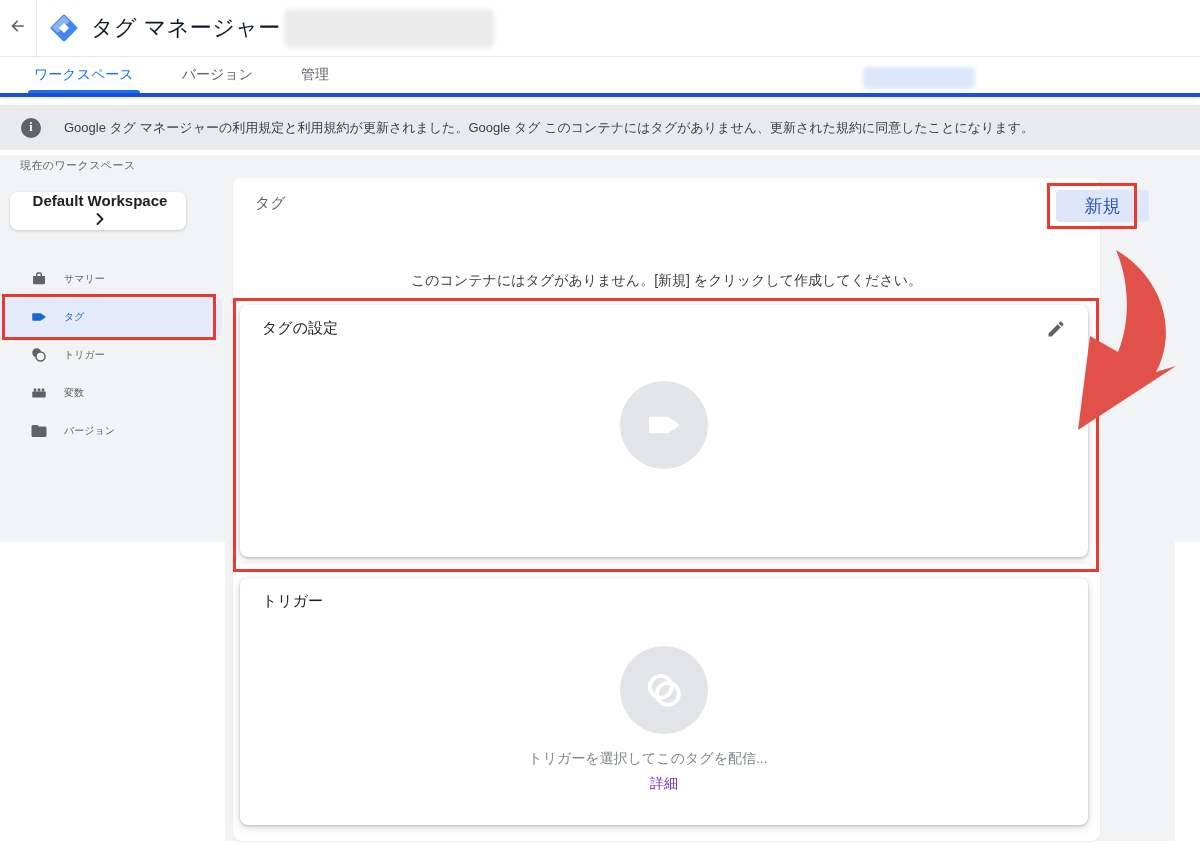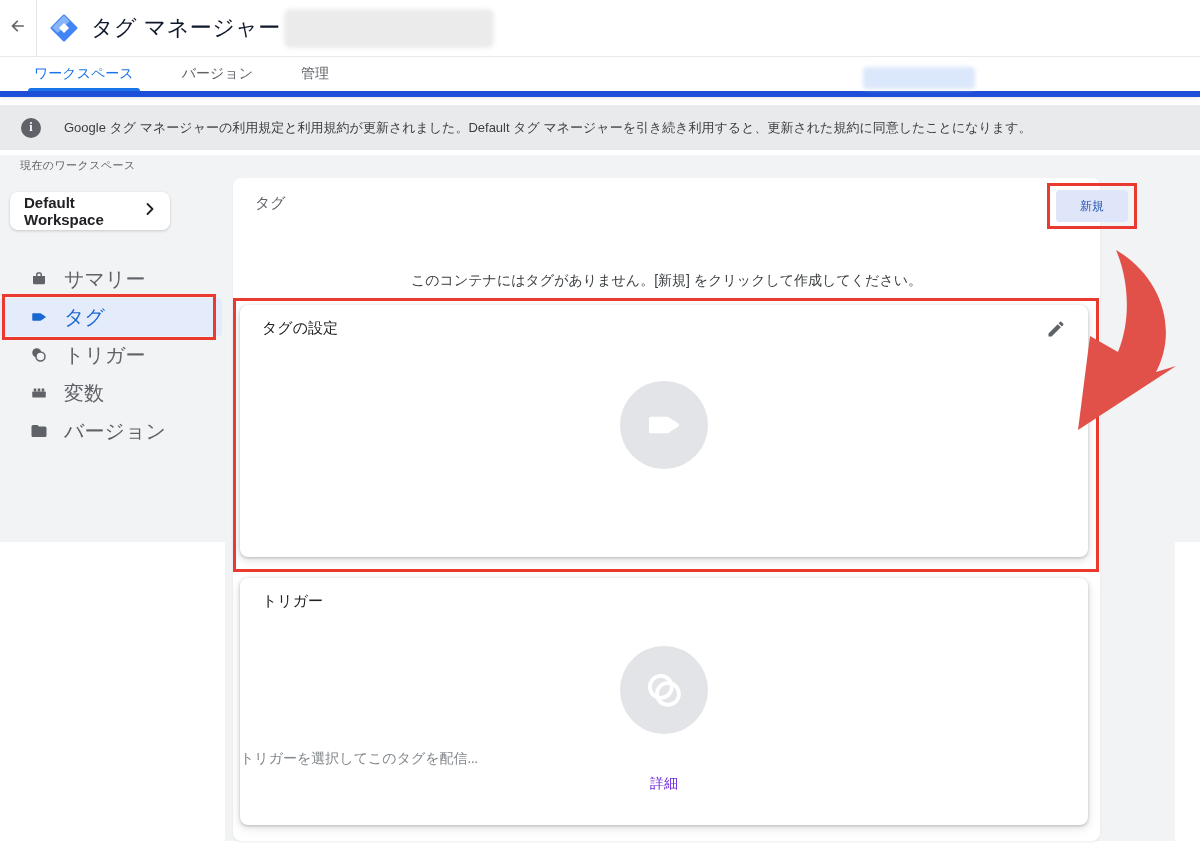--- a/index.html
+++ b/index.html
@@ -14,21 +14,21 @@
   .logo { margin-left:12px; width:30px; height:30px; }
   .app-title { margin-left:12px; font-size:22px; color:#0f172a; letter-spacing:.5px; white-space:nowrap; }
   .redact-hdr { position:absolute; left:284px; top:9px; width:210px; height:39px; background:#ebebeb;
                 border-radius:6px; filter:blur(2px); }
   .searchbox { position:absolute; left:513px; top:8px; width:597px; height:42px; background:#f1f3f4;
                border-radius:8px; display:flex; align-items:center; padding-left:18px; }
   .search-ph { margin-left:14px; font-size:15px; color:#80868b; }
 
   
   .tabsbar { position:absolute; top:57px; left:0; width:1200px; height:40px; background:#fff;
-             border-bottom:6px solid #1d4ed8; box-shadow:0 2px 3px rgba(0,0,0,.08); display:flex; align-items:stretch; padding-left:28px; }
+             border-bottom:4px solid #1d4ed8; box-shadow:0 2px 3px rgba(0,0,0,.08); display:flex; align-items:stretch; padding-left:28px; }
   .tab { position:relative; display:flex; align-items:center; padding:0 6px; margin-right:36px;
          font-size:14px; color:#5f6368; cursor:pointer; }
   .tab.active { color:#1a73e8; }
   .tab.active .tab-underline { position:absolute; left:0; right:0; bottom:0; height:3px;
          background:#1a73e8; border-radius:3px 3px 0 0; }
   .redact-tabs { position:absolute; left:863px; top:10px; width:112px; height:22px; background:#dbe7fb;
                  border-radius:4px; filter:blur(2px); }
   .changes { position:absolute; right:16px; top:0; height:40px; display:flex; align-items:center;
              font-size:13px; color:#5f6368; }
 
@@ -40,51 +40,51 @@
                font-family:"Liberation Serif", serif; flex:none; }
   .banner-text { margin-left:23px; font-size:13px; color:#3c4043; }
 
   
   .content { position:absolute; top:150px; left:0; width:1200px; height:706px; background:#fff; }
   .gray-top { position:absolute; left:0; top:5px; width:1200px; height:387px; background:#f1f3f4; }
   .gray-col { position:absolute; left:225px; top:5px; width:950px; height:686px; background:#f1f3f4; }
 
   
   .ws-label { position:absolute; left:20px; top:8px; font-size:11px; color:#5f6368; letter-spacing:.4px; }
-  .ws-card { position:absolute; left:10px; top:42px; width:160px; height:38px; background:#fff;
+  .ws-card { position:absolute; left:10px; top:42px; width:176px; height:38px; background:#fff;
              border-radius:8px; box-shadow:0 1px 3px rgba(0,0,0,.18); display:flex; align-items:center;
-             justify-content:space-between; padding:0 10px 0 14px; cursor:pointer; }
+             justify-content:space-between; padding:0 10px 0 14px; cursor:pointer;flex-direction:column; }
   .ws-name { font-size:15px; font-weight:bold; color:#202124; }
   .menu { position:absolute; left:0; top:110px; width:222px; }
   .menu-item { position:relative; height:38px; display:flex; align-items:center; padding-left:30px;
-               font-size:20px; color:#5f6368; cursor:pointer; }
+               font-size:10px; color:#5f6368; cursor:pointer; }
   .menu-item .mi-icon { width:18px; height:18px; margin-right:16px; flex:none; display:flex; }
   .menu-item.selected { background:#e4ecfb; color:#1967d2; border-radius:0 4px 4px 0; }
 
   
   .panel { position:absolute; left:233px; top:28px; width:867px; height:663px; background:#fff;
            border-radius:8px; box-shadow:0 1px 2px rgba(0,0,0,.08); }
   .panel-title { position:absolute; left:255px; top:44px; font-size:15px; color:#5f6368; }
-  .new-btn { position:absolute; left:1056px; top:40px; width:72px; height:32px; background:#dfe6f9;
-             color:#2d56b5; font-size:12px; border:none; border-radius:4px; cursor:pointer;
+  .new-btn { position:absolute; left:1056px; top:40px; width:93px; height:32px; background:#dfe6f9;
+             color:#2d56b5; font-size:18px; border:none; border-radius:4px; cursor:pointer;
              font-family:"Liberation Sans", sans-serif; }
   .empty-msg { position:absolute; left:233px; top:122px; width:867px; text-align:center;
                font-size:14px; color:#3c4043; }
 
   .card { position:absolute; left:240px; width:848px; background:#fff; border-radius:8px;
           box-shadow:0 1px 3px rgba(60,64,67,.3), 0 3px 8px 1px rgba(60,64,67,.13); }
   .card-title { position:absolute; left:22px; top:14px; font-size:15px; color:#202124; }
   .card-tag { top:155px; height:252px; }
   .card-trigger { top:428px; height:247px; }
   .edit-btn { position:absolute; right:22px; top:14px; width:20px; height:20px; cursor:pointer; }
   .type-circle { position:absolute; left:380px; width:88px; height:88px; border-radius:50%;
                  background:#e2e4e7; display:flex; align-items:center; justify-content:center; }
   .card-tag .type-circle { top:76px; }
   .card-trigger .type-circle { top:68px; }
-  .card-hint { position:absolute; left:0; width:816px; font-size:14px; color:#80868b;font-family:Liberation Serif, serif; }
+  .card-hint { position:absolute; left:0; width:816px; text-align:center; font-size:14px; color:#80868b; }
   .card-tag .card-hint { top:326px; }
   .card-trigger .card-hint { top:172px; }
   .card-link { position:absolute; left:0; width:848px; text-align:center; font-size:14px;
                color:#6d28d9; cursor:pointer; }
   .card-tag .card-link { top:351px; }
   .card-trigger .card-link { top:197px; }
 
   
   .anno { position:absolute; border:3px solid #ea392e; z-index:20; pointer-events:none; }
   .anno-newbtn { left:1047px; top:33px; width:90px; height:46px; }
@@ -126,21 +126,21 @@
       <span>バージョン</span>
     </div>
     <div class="tab">
       <span>管理</span>
     </div>
     <div class="redact-tabs"></div>
   </div>
 
   <div class="banner">
     <div class="info-icon">i</div>
-    <div class="banner-text">Google タグ マネージャーの利用規定と利用規約が更新されました。Default タグ マネージャーを引き続き利用すると、更新された規約に同意したことになります。</div>
+    <div class="banner-text">Google タグ マネージャーの利用規定と利用規約が更新されました。Google タグ このコンテナにはタグがありません、更新された規約に同意したことになります。</div>
   </div>
 
   <div class="content">
     <div class="gray-top"></div>
     <div class="gray-col"></div>
 
     <div class="ws-label">現在のワークスペース</div>
     <div class="ws-card">
       <span class="ws-name">Default Workspace</span>
       <span>

